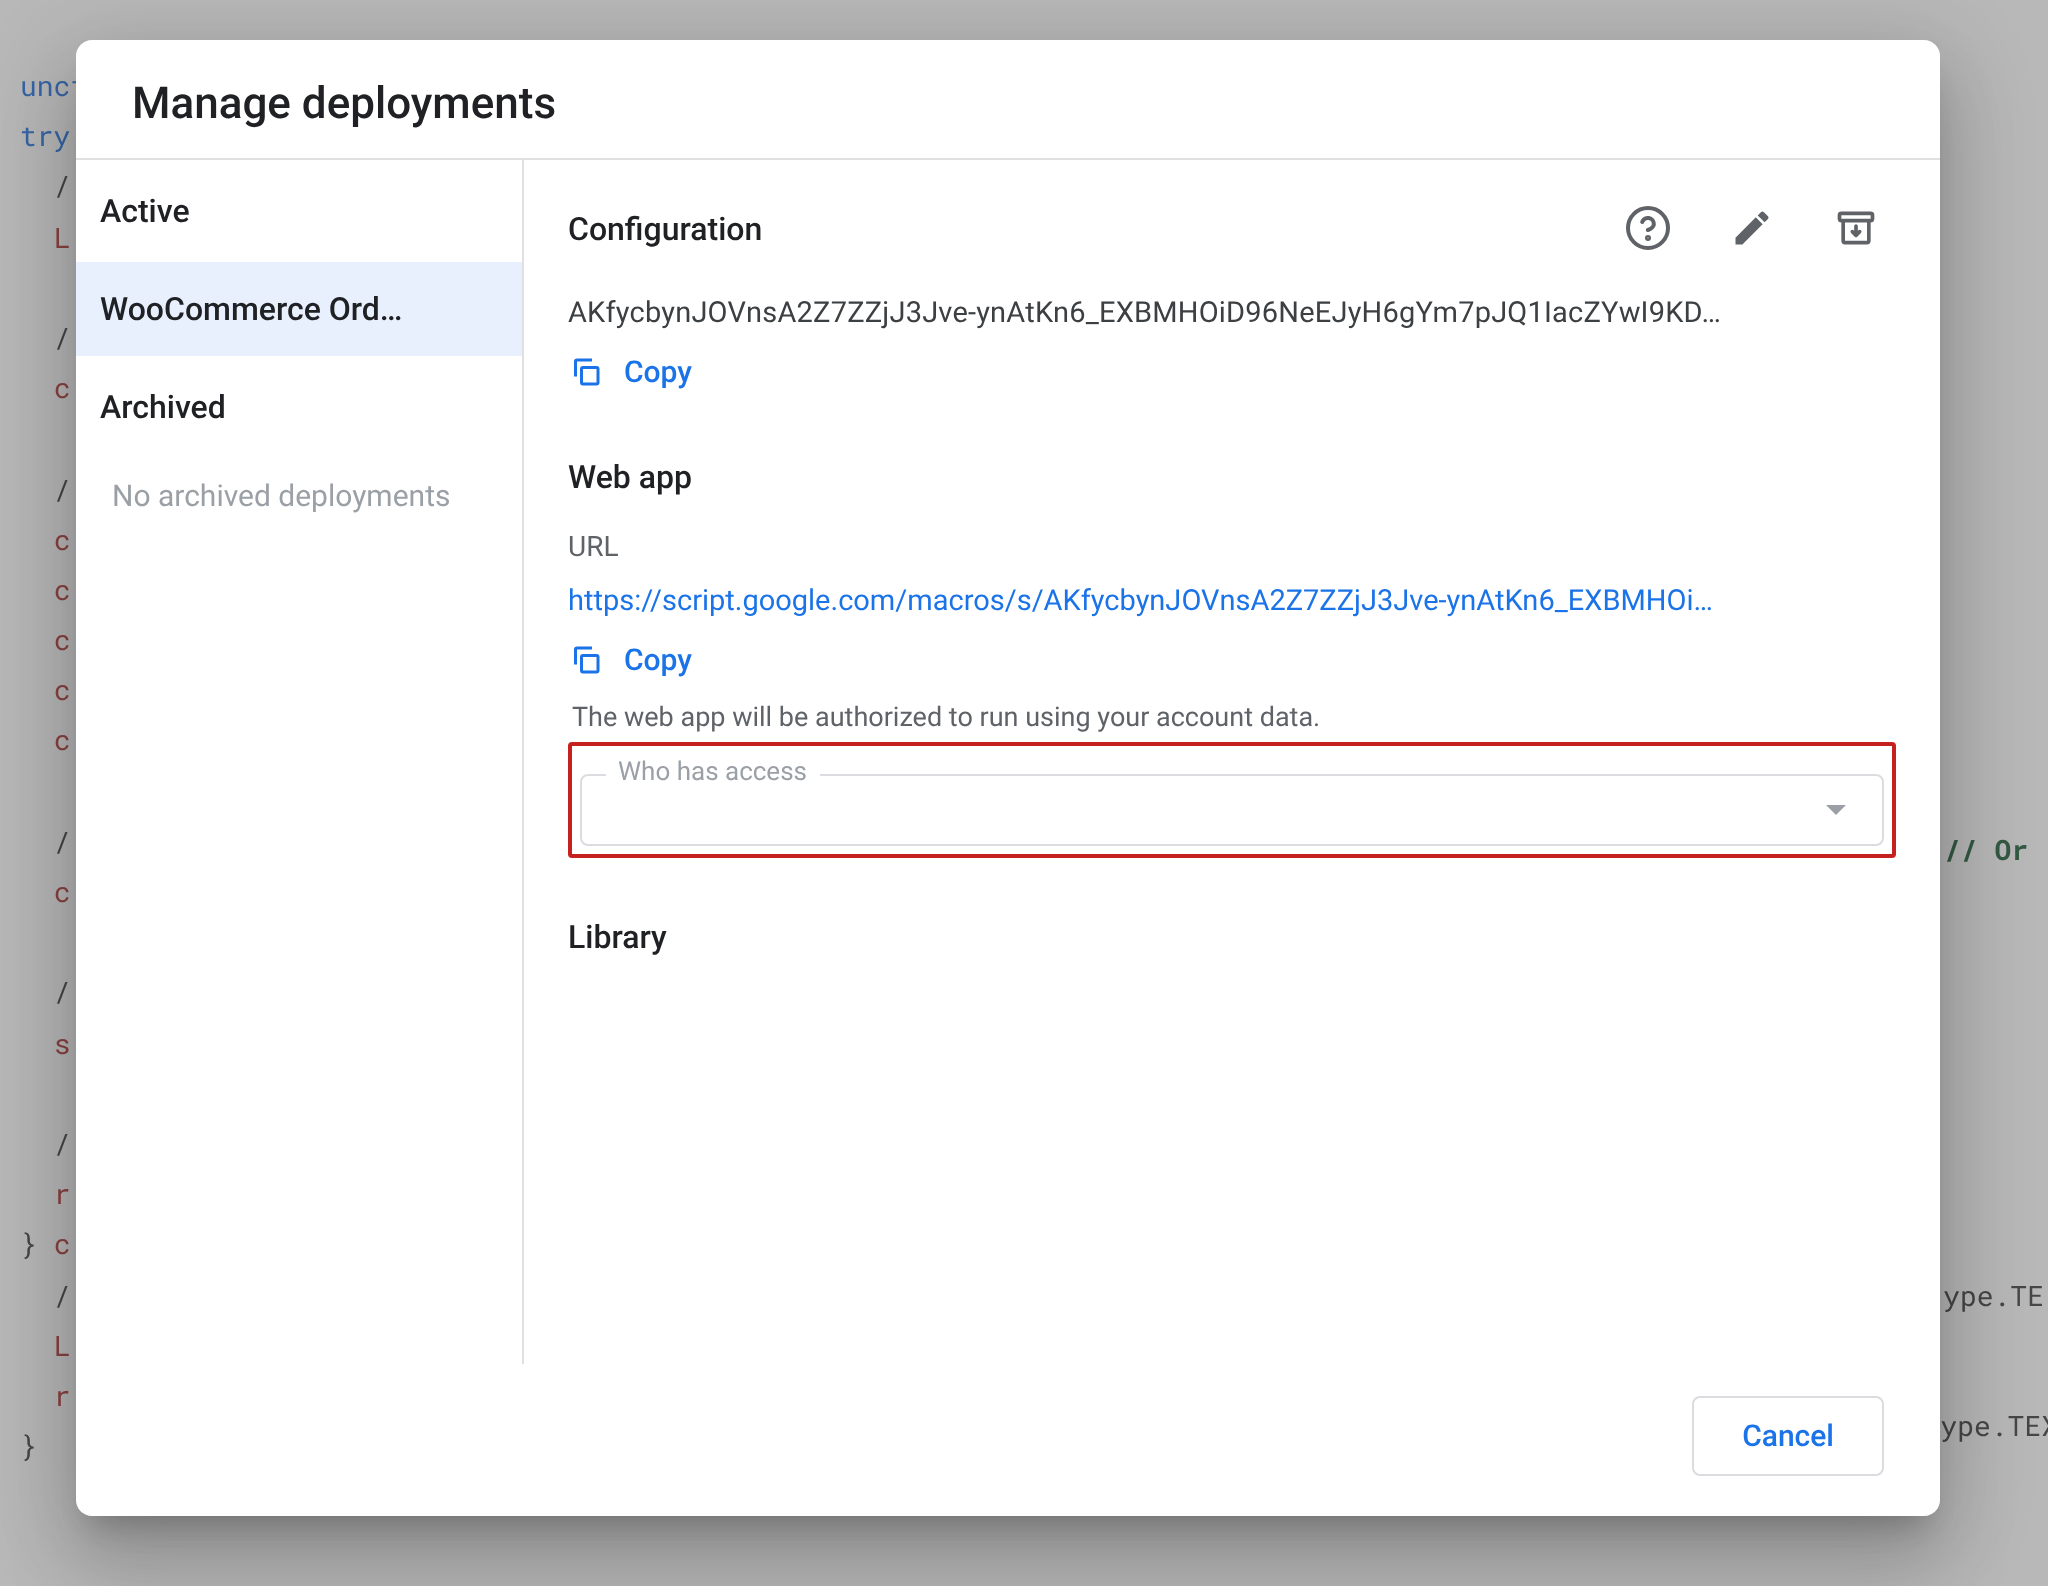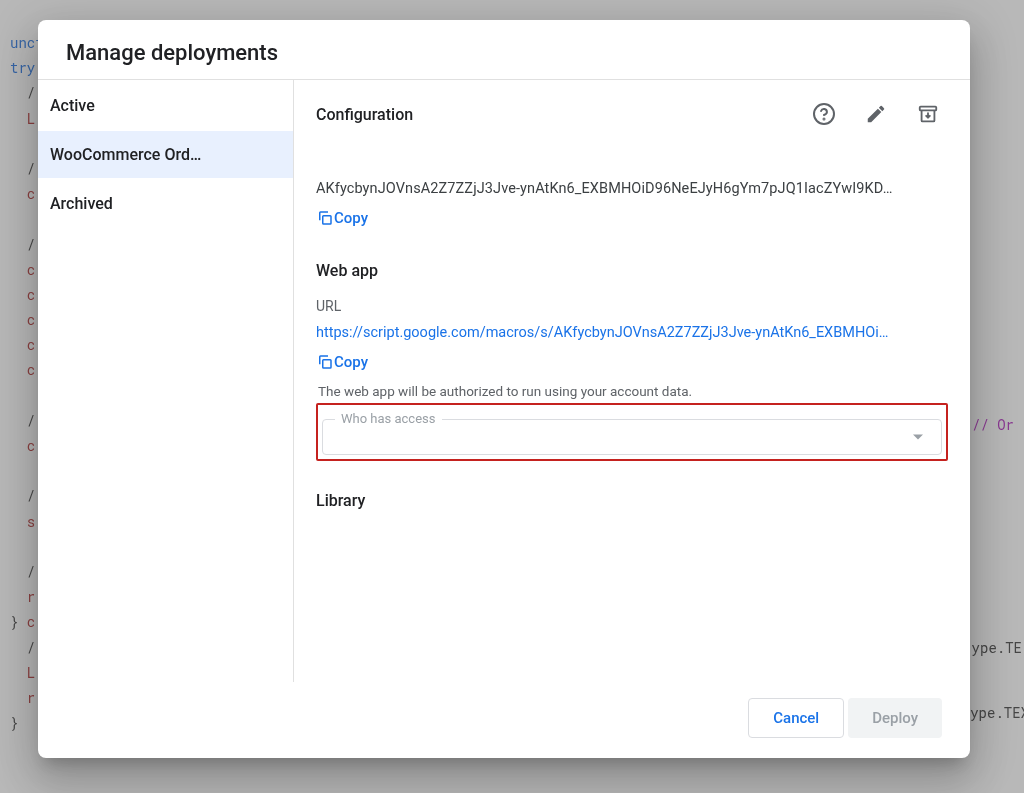--- a/index.html
+++ b/index.html
@@ -18,21 +18,21 @@
       font-family: 'Roboto Mono', monospace;
       font-size: 14px;
       line-height: 1.8;
       color: #333;
       white-space: pre;
       overflow: hidden;
       filter: blur(0.3px);
     }
     .bg-code .kw { color: #1967d2; }
     .bg-code .brown { color: #a52a2a; }
-    .bg-code .cm { color: #a21caf; }
+    .bg-code .cm { color: #14532d; font-weight: bold; }
     .overlay {
       position: absolute;
       top:0;left:0;right:0;bottom:0;
       background: rgba(100,100,100,0.4);
     }
     .dialog {
       position: absolute;
       top: 20px;
       left: 38px;
       width: 932px;
@@ -50,21 +50,21 @@
       font-weight: 500;
       color: #202124;
     }
     .dialog-body {
       flex: 1;
       display: flex;
       overflow: hidden;
       border-top: 1px solid #e0e0e0;
     }
     .sidebar {
-      width: 256px;
+      width: 224px;
       border-right: 1px solid #e0e0e0;
       overflow-y: auto;
     }
     .sidebar-section-header {
       font-size: 16px;
       font-weight: 500;
       color: #202124;
       padding: 16px 12px 16px 12px;
     }
     .sidebar-item {
@@ -109,35 +109,34 @@
       border-radius: 50%;
       display: flex;
       align-items: center;
       justify-content: center;
       cursor: pointer;
       color: #5f6368;
       margin-left: 12px;
     }
     .main-content {
       padding: 0 22px 20px 22px;
-      margin-top: 32px;
     }
     .deployment-id {
       font-size: 14.5px;
       color: #3c4043;
       word-break: break-all;
       white-space: nowrap;
       overflow: hidden;
       text-overflow: ellipsis;
       letter-spacing: 0.1px;
     }
     .copy-row {
       display: flex;
       align-items: center;
-      gap: 0;
+      gap: 10px;
       padding: 12px 0 4px 0;
       color: #1a73e8;
       cursor: pointer;
       font-size: 15px;
       font-weight: 500;
       text-align: right;
     }
     .section-title {
       font-size: 16px;
       font-weight: 500;
@@ -281,20 +280,21 @@
 
 <div class="dialog">
   <div class="dialog-header">Manage deployments</div>
 
   <div class="dialog-body">
 
     <div class="sidebar">
       <div class="sidebar-section-header">Active</div>
       <div class="sidebar-item selected">WooCommerce Ord…</div>
       <div class="sidebar-section-header">Archived</div>
+      <div class="sidebar-empty">No archived deployments</div>
     </div>
 
     <div class="main">
       <div class="main-header">
         <div class="main-header-title">Configuration</div>
         <div class="icon-btn">
           <svg width="24" height="24" viewBox="0 0 24 24" fill="none" stroke="currentColor" stroke-width="2">
               <circle cx="12" cy="12" r="10"></circle>
               <path d="M9.09 9a3 3 0 0 1 5.83 1c0 2-3 3-3 3" stroke-linecap="round"></path>
               <circle cx="12" cy="17" r="0.5" fill="currentColor"></circle>
@@ -349,15 +349,14 @@
         </div>
 
         <div class="section-title">Library</div>
       </div>
     </div>
 
   </div>
 
   <div class="dialog-footer">
     <button class="btn btn-cancel">Cancel</button>
-    <button class="btn btn-deploy">Deploy</button>
   </div>
 </div>
 
 </body></html>

